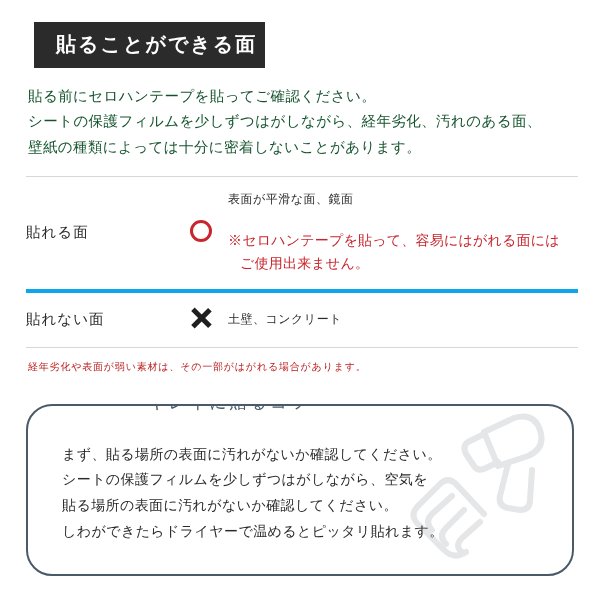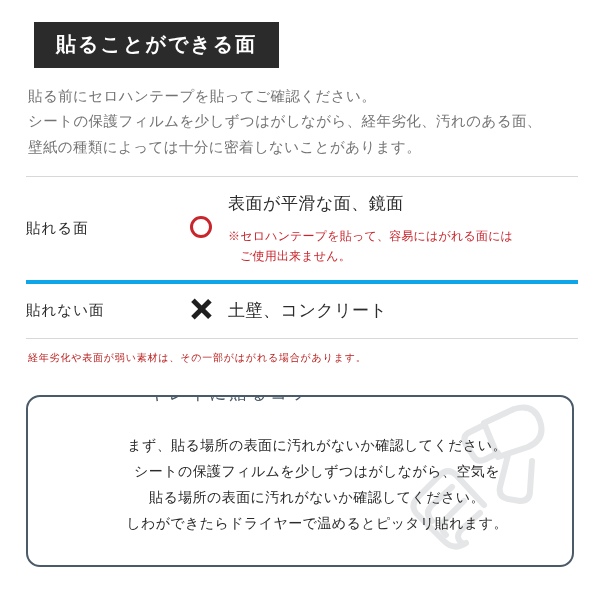--- a/index.html
+++ b/index.html
@@ -23,32 +23,31 @@
   }
 
   
   .title-bar {
     display: inline-block;
     background: #2b2b2b;
     color: #ffffff;
     font-size: 20px;
     font-weight: bold;
     letter-spacing: 2px;
-    padding: 9px 22px 10px 22px;
+    padding: 9px 8px 10px 22px;
     margin-left: 10px;
-    margin-bottom: 16px;
   }
 
   
   .intro {
-    margin: 0 0 16px 4px;
+    margin: 16px 0 16px 4px;
     font-size: 14.5px;
     line-height: 1.75;
     letter-spacing: 0.4px;
-    color: #737373;
+    color: #14532d;
   }
   .intro div {
     white-space: nowrap;
   }
 
   
   .tbl {
     width: 552px;
     margin: 0 0 0 2px;
     border-collapse: collapse;
@@ -102,28 +101,28 @@
   .mark-x::before { transform: rotate(45deg); }
   .mark-x::after  { transform: rotate(-45deg); }
 
   .col-text {
     font-size: 14.5px;
     line-height: 1.6;
     letter-spacing: 0.5px;
   }
   .row-main {
     color: #2b2b2b;
-    font-size: 17px;
+    font-size: 12px;
   }
   .note-red {
     color: #c8252c;
-    font-size: 12px;
+    font-size: 14px;
     line-height: 1.65;
     letter-spacing: 0.2px;
-    margin-top: 10px;
+    margin-top: 20px;
   }
   .note-red .indent {
     display: block;
     padding-left: 12px;
   }
 
   
   .caption {
     margin: 12px 0 0 4px;
     font-size: 10px;
@@ -131,24 +130,23 @@
     color: #b91c1c;
     white-space: nowrap;
   }
 
   
   .tips {
     position: relative;
     margin: 30px 2px 0 2px;
     height: 172px;
     border: 2px solid #4a5a68;
-    border-radius: 14px;
+    border-radius: 26px;
     box-sizing: border-box;
     overflow: hidden;
-    text-align: center;
   }
   .tips-heading {
     position: absolute;
     top: -15px;
     left: 104px;
     background: #ffffff;
     padding: 0 16px;
     font-size: 17px;
     letter-spacing: 3px;
     color: #4a5a68;

